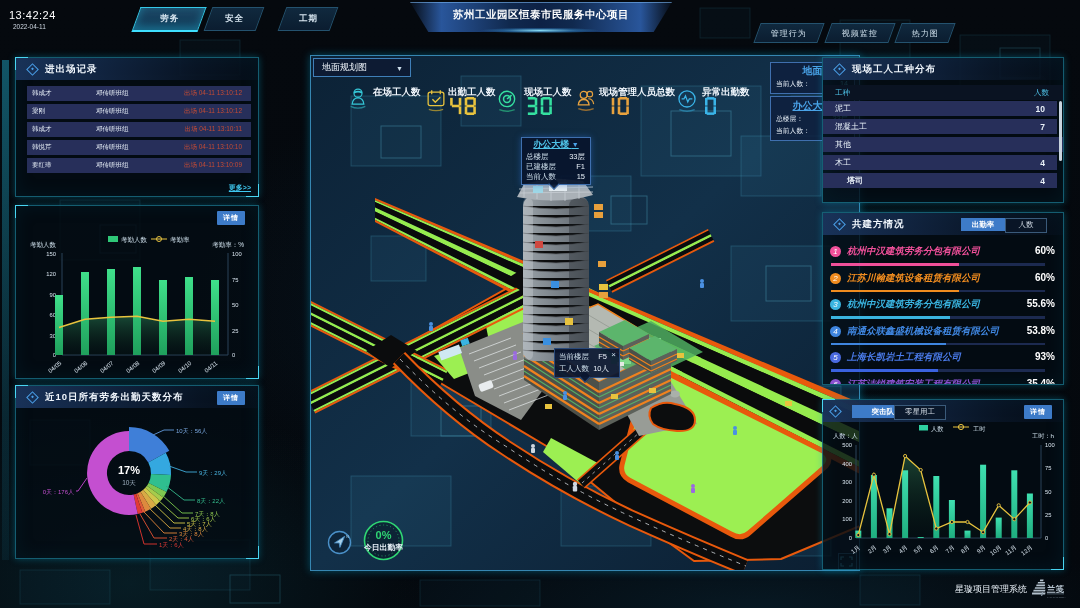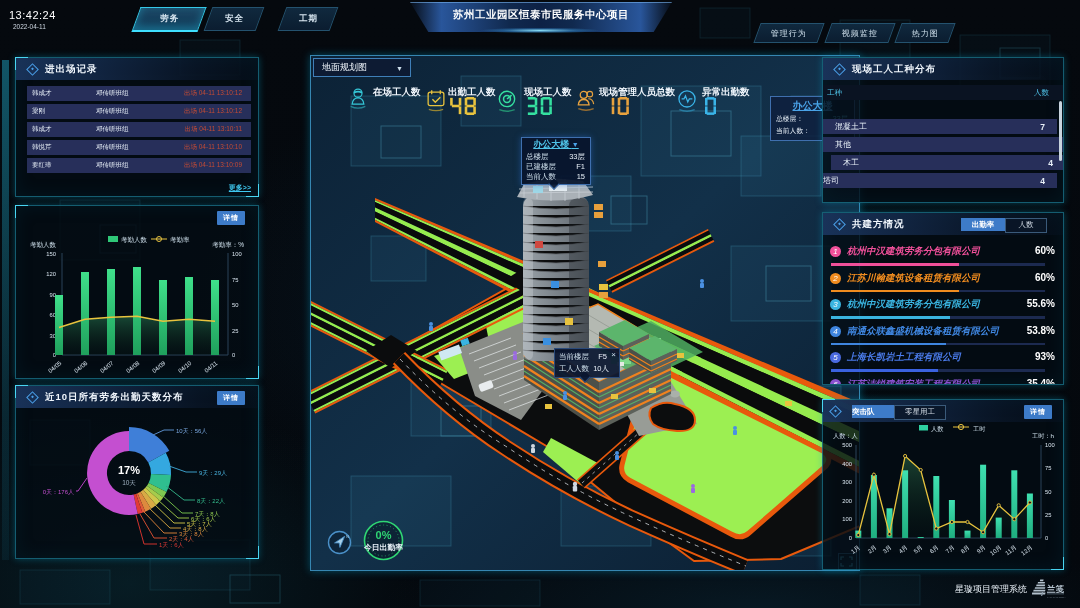--- a/index.html
+++ b/index.html
@@ -637,20 +637,25 @@
 <g fill="#3ab4e8">
 <rect x="2" y="0" width="9" height="3"></rect>
         <rect x="10" y="1" width="3" height="9"></rect>
         <rect x="10" y="11" width="3" height="9"></rect>
         <rect x="2" y="18" width="9" height="3"></rect>
         <rect x="0" y="11" width="3" height="9"></rect>
         <rect x="0" y="1" width="3" height="9"></rect>
 </g>
 </svg>
 
+<div class="abs" style="left:459px;top:6px;width:83px;height:30px;background:rgba(14,32,62,0.9);border:1px solid #3f6fae;">
+<div style="text-align:center;font-size:10px;font-weight:bold;color:#4aa3e8;height:15px;line-height:16px;">地面</div>
+<div style="position:absolute;left:5px;top:16px;font-size:6.8px;color:#e8f0f8;">当前人数：</div>
+      <div style="position:absolute;right:6px;top:16px;font-size:7.2px;color:#4fc3e8;">14</div>
+</div>
 
 <div class="abs" style="left:459px;top:40px;width:83px;height:43px;background:rgba(14,32,62,0.9);border:1px solid #3f6fae;">
 <div style="text-align:center;font-size:10px;font-weight:bold;color:#4aa3e8;height:16px;line-height:17px;text-decoration:underline;">办公大楼</div>
 <div style="position:absolute;left:5px;top:17px;font-size:6.8px;color:#e8f0f8;">总楼层：</div>
       <div style="position:absolute;right:6px;top:17px;font-size:7.2px;color:#4fc3e8;">33层</div>
 <div style="position:absolute;left:5px;top:29px;font-size:6.8px;color:#e8f0f8;">当前人数：</div>
       <div style="position:absolute;right:6px;top:29px;font-size:7.2px;color:#4fc3e8;">26</div>
 </div>
 
 <div class="abs" style="left:210px;top:81px;width:68px;height:46px;background:rgba(8,20,45,0.93);border:1px solid #3f6fae;box-shadow:0 0 6px rgba(40,110,200,0.5);">
@@ -701,42 +706,46 @@
 
 <div class="panel" style="left:822px;top:57px;width:240px;height:144px;overflow:hidden;">
     <i class="corner ctl"></i>
     <i class="corner cbr"></i>
 <div class="phead">
       <div class="dmnd"></div>
       <span class="ptitle">现场工人工种分布</span>
     </div>
 
 <div class="abs" style="left:0;top:27px;width:240px;height:15px;background:#0a1322;font-size:7.5px;color:#4fc3e8;">
-      <span style="position:absolute;left:4px;top:3px;text-align:center;">工种</span>
+      <span style="position:absolute;left:12px;top:3px;text-align:center;">工种</span>
       <span style="position:absolute;right:14px;top:3px;">人数</span>
     </div>
 
+<div class="row" style="top:43px;left:0;width:234px;font-size:8px;">
+      <span style="padding-left:12px;flex:1;">泥工</span>
+      <span style="padding-right:12px;font-weight:bold;font-size:8.5px;">10</span>
+    </div>
 
 <div class="row" style="top:61px;left:0;width:234px;font-size:8px;">
       <span style="padding-left:12px;flex:1;">混凝土工</span>
       <span style="padding-right:12px;font-weight:bold;font-size:8.5px;">7</span>
     </div>
 
 <div class="row" style="top:79px;left:0;width:274px;font-size:8px;">
       <span style="padding-left:12px;flex:1;">其他</span>
       <span style="padding-right:12px;font-weight:bold;font-size:8.5px;">5</span>
     </div>
 
-<div class="row" style="top:97px;left:8px;width:234px;font-size:8px;">
+<div class="row" style="top:97px;left:0;width:234px;font-size:8px;">
       <span style="padding-left:12px;flex:1;">木工</span>
       <span style="padding-right:12px;font-weight:bold;font-size:8.5px;">4</span>
     </div>
 
 <div class="row" style="top:115px;left:0;width:234px;font-size:8px;">
-      <span style="padding-left:0;flex:1;">塔司</span>
+      <span style="padding-left:24px;flex:1;font-weight:bold;">塔司</span>
       <span style="padding-right:12px;font-weight:bold;font-size:8.5px;">4</span>
     </div>
 
 <div class="abs" style="right:1px;top:43px;width:3px;height:60px;background:#c8d4de;border-radius:2px;"></div>
 </div>
 
 <div class="panel" style="left:822px;top:212px;width:240px;height:171px;overflow:hidden;">
     <i class="corner ctl"></i>
     <i class="corner cbr"></i>
 <div class="phead">
@@ -800,21 +809,21 @@
 </div>
 </div>
 
 <div class="panel" style="left:822px;top:399px;width:240px;height:169px;">
     <i class="corner ctl"></i>
     <i class="corner cbr"></i>
 <div class="phead" style="padding-left:8px;">
       <div class="dmnd"></div>
     </div>
 
-<div class="abs" style="left:29px;top:5px;width:42px;height:13px;background:#3d7bc8;color:#fff;font-size:7.5px;font-weight:bold;text-align:left;line-height:13px;">突击队</div>
+<div class="abs" style="left:29px;top:5px;width:42px;height:13px;background:#3d7bc8;color:#fff;font-size:7.5px;font-weight:bold;text-align:right;line-height:13px;">突击队</div>
 
 <div class="abs" style="left:71px;top:5px;width:50px;height:13px;background:rgba(10,22,40,0.8);border:1px solid #3a5a7a;color:#cfd8e2;font-size:7.5px;text-align:center;line-height:12px;">零星用工</div>
 
 <div class="btn" style="right:11px;top:5px;">详情</div>
 
 <svg class="abs" style="left:0;top:0;" width="240" height="169" viewBox="0 0 240 169">
 <defs>
 <linearGradient id="garea2" x1="0" y1="0" x2="0" y2="1">
 <stop offset="0" stop-color="#20503a" stop-opacity="0.8"></stop>
           <stop offset="1" stop-color="#0a2016" stop-opacity="0.1"></stop>

